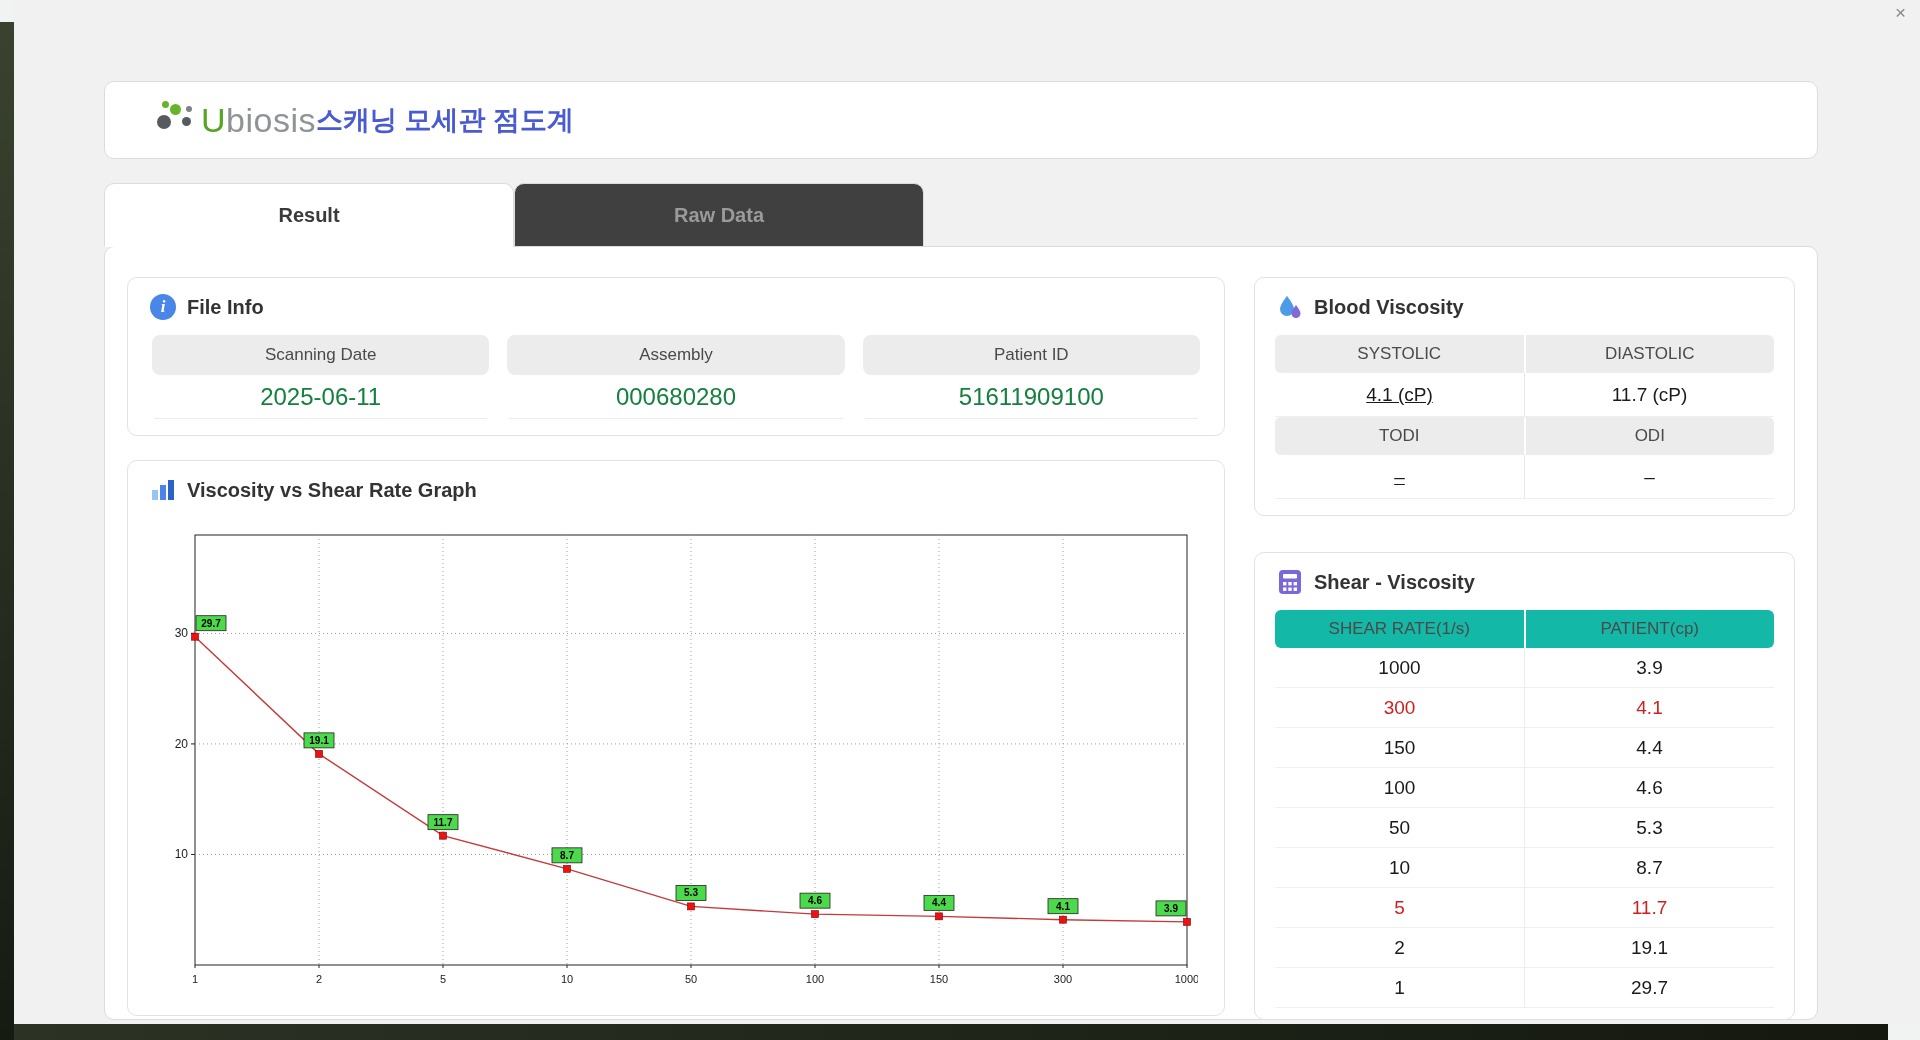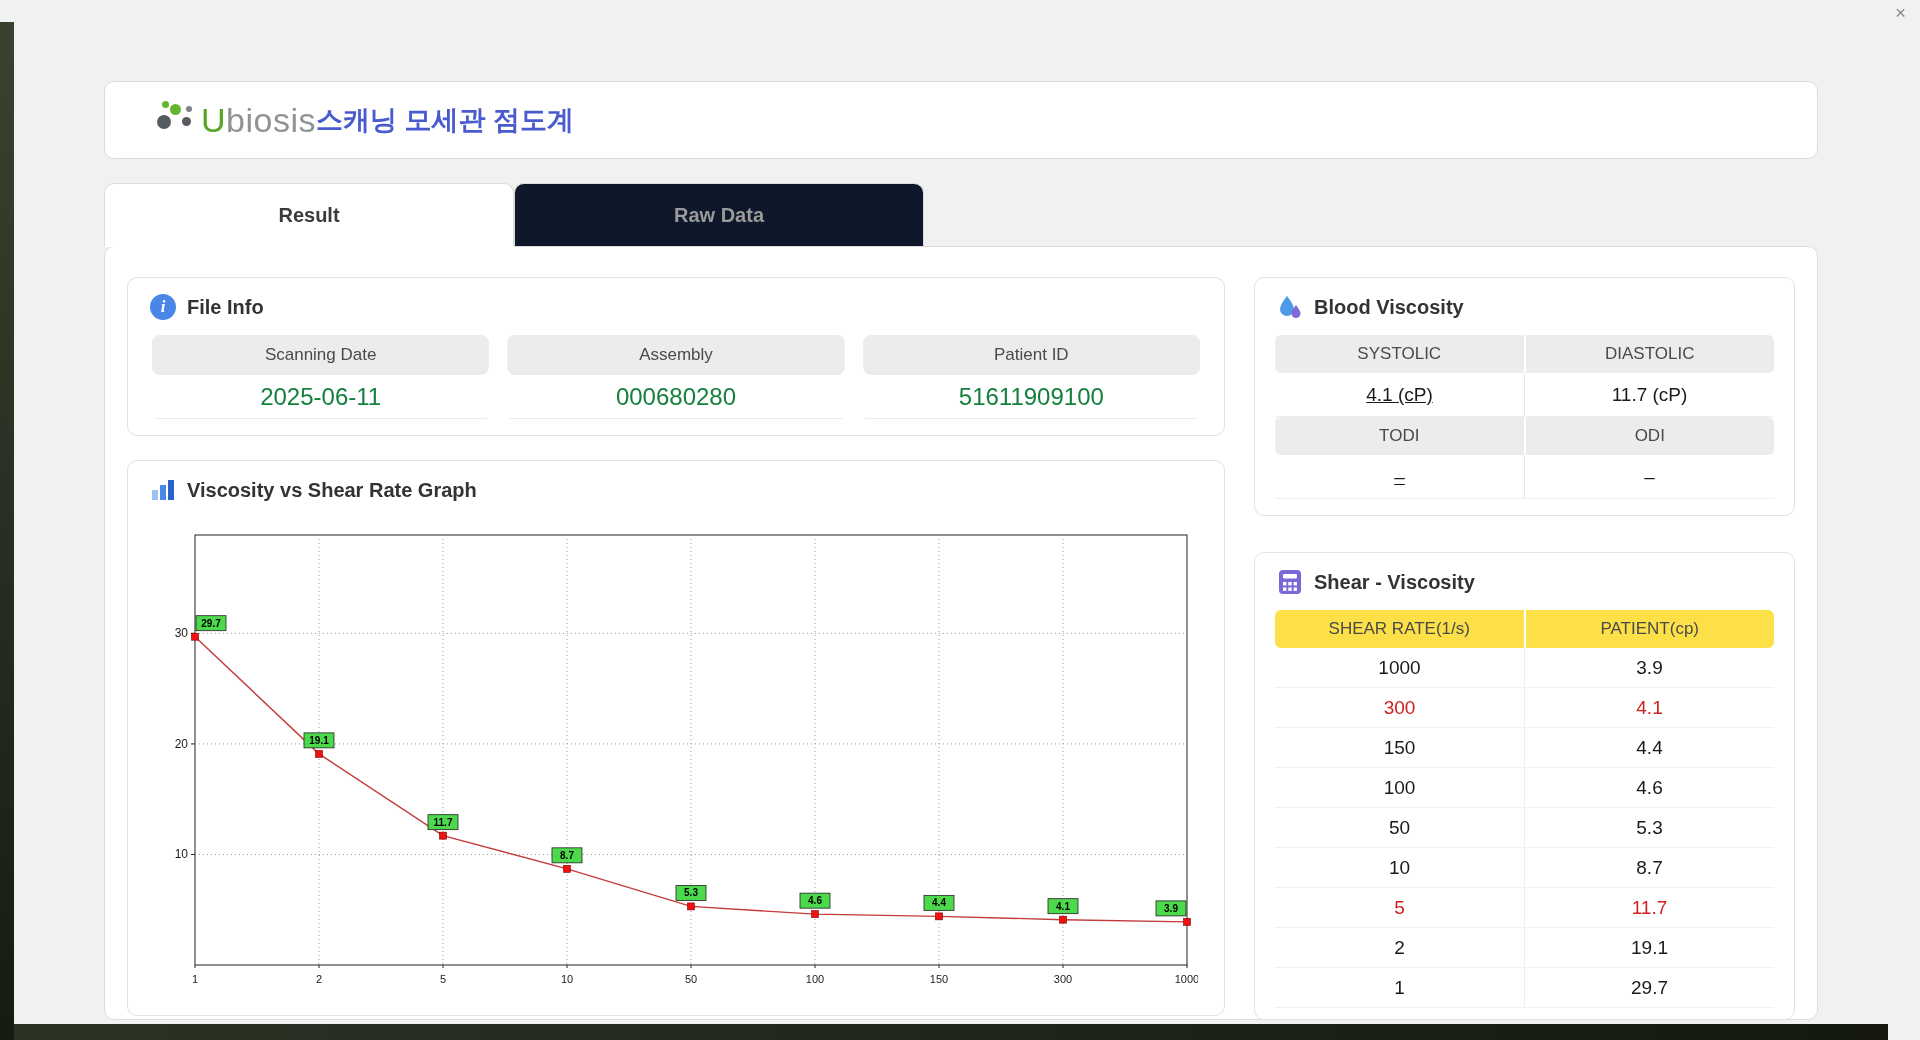--- a/index.html
+++ b/index.html
@@ -21,21 +21,21 @@
   .dot2{width:11px;height:11px;left:15px;top:8px;background:#66b42c;}
   .dot3{width:9px;height:9px;left:27px;top:21px;background:#565b5f;}
   .dot4{width:7px;height:7px;left:7px;top:5px;background:#66b42c;}
   .dot5{width:6px;height:6px;left:31px;top:10px;background:#7d8286;}
   .logo-text{font-size:34px;font-weight:400;color:#8f9396;letter-spacing:.5px;}
   .logo-u{color:#57a623;}
   .app-title{font-size:27px;font-weight:700;color:#4a5bd0;}
 
   .tabs{position:absolute;left:90px;top:183px;display:flex;z-index:2;}
   .tab{width:410px;height:64px;display:flex;align-items:center;justify-content:center;
-    font-size:20px;font-weight:700;color:#9a9a9a;background:#0f172a;
+    font-size:20px;font-weight:700;color:#9a9a9a;background:#404040;
     border:1px solid #dcdcdc;border-radius:10px 10px 0 0;box-sizing:border-box;}
   .tab.active{background:#fff;color:#3a3a3a;border-bottom:1px solid #fff;z-index:3;}
 
   .main-card{left:90px;top:246px;width:1714px;height:774px;z-index:1;}
   .inner-card{position:absolute;background:#fff;border:1px solid #e2e2e2;border-radius:10px;box-sizing:border-box;}
   .file-info-card{left:22px;top:30px;width:1098px;height:159px;}
   .graph-card{left:22px;top:213px;width:1098px;height:556px;}
   .blood-card{left:1149px;top:30px;width:541px;height:239px;}
   .shear-card{left:1149px;top:305px;width:541px;height:468px;}
 
@@ -57,21 +57,21 @@
   .bv-row{display:flex;}
   .bv-cell{flex:1;display:flex;align-items:center;justify-content:center;box-sizing:border-box;}
   .bv-head .bv-cell{height:38px;background:#ececec;font-size:17px;color:#4a4a4a;}
   .bv-head .bv-cell:first-child{border-radius:6px 0 0 6px;border-right:2px solid #fff;}
   .bv-head .bv-cell:last-child{border-radius:0 6px 6px 0;}
   .bv-vals .bv-cell{height:44px;font-size:19px;color:#1a1a1a;border-bottom:1px solid #efefef;}
   .bv-vals .bv-cell:first-child{border-right:1px solid #e8e8e8;text-decoration:underline;}
 
   .sv-table{margin:15px 20px 0 20px;}
   .sv-head{display:flex;}
-  .sv-head .sv-cell{height:38px;background:#fde047;font-size:17px;color:#4a4a4a;}
+  .sv-head .sv-cell{height:38px;background:#14b8a6;font-size:17px;color:#4a4a4a;}
   .sv-head .sv-cell:first-child{border-radius:6px 0 0 6px;border-right:2px solid #fff;}
   .sv-head .sv-cell:last-child{border-radius:0 6px 6px 0;}
   .sv-row{display:flex;border-bottom:1px solid #f0f0f0;}
   .sv-cell{flex:1;height:39px;display:flex;align-items:center;justify-content:center;
     font-size:19px;color:#1a1a1a;box-sizing:border-box;}
   .sv-row .sv-cell:first-child{border-right:1px solid #ededed;}
   .sv-row.highlight .sv-cell{color:#cf2020;}
 
   .chart-wrap{position:absolute;left:20px;top:60px;}
   svg text{font-family:"Liberation Sans",sans-serif;}

